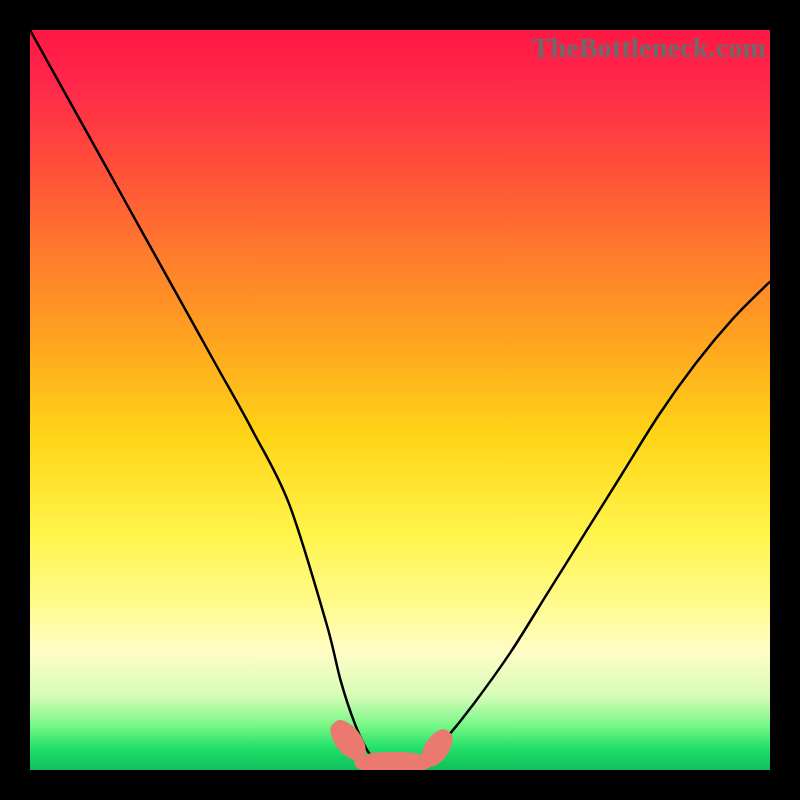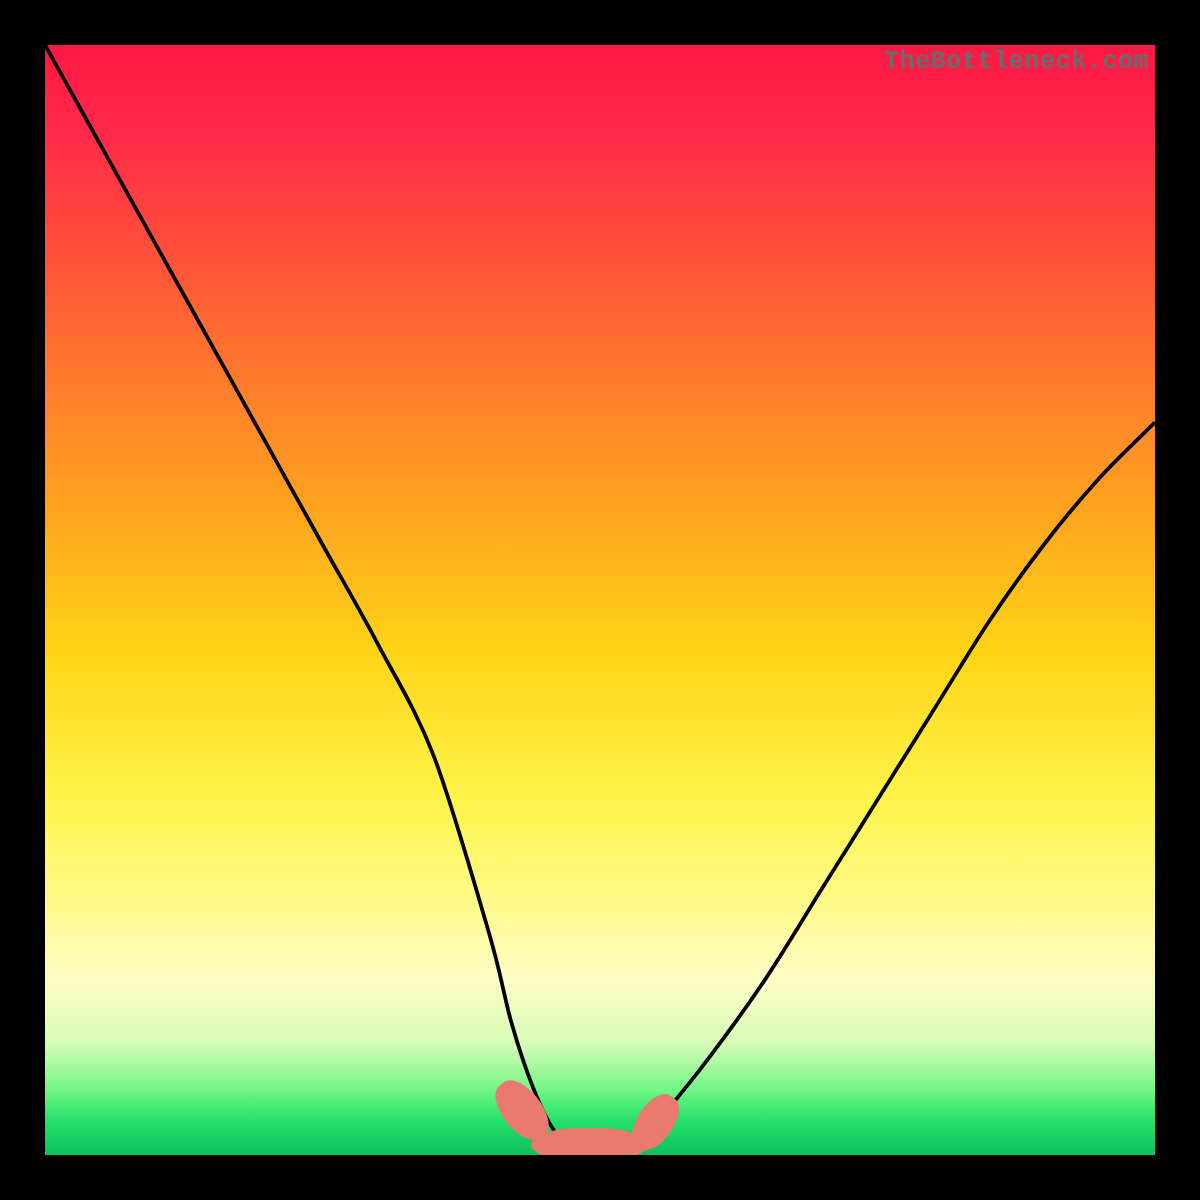--- a/index.html
+++ b/index.html
@@ -48,22 +48,22 @@
   .salmon-blob {
     position: absolute;
     background: #ea7a70;
     border-radius: 50% / 60%;
   }
   
   .watermark {
     position: absolute;
     right: 34px;
     top: 32px;
-    font-family: Liberation Mono, monospace;
-    font-size: 17px;
+    font-family: Liberation Serif, serif;
+    font-size: 28px;
     font-weight: 600;
     color: #6b6b6b;
     letter-spacing: 0.2px;
   }
 </style>
 </head>
 <body>
 
 <div class="frame">
   <div class="gradient-bg"></div>

